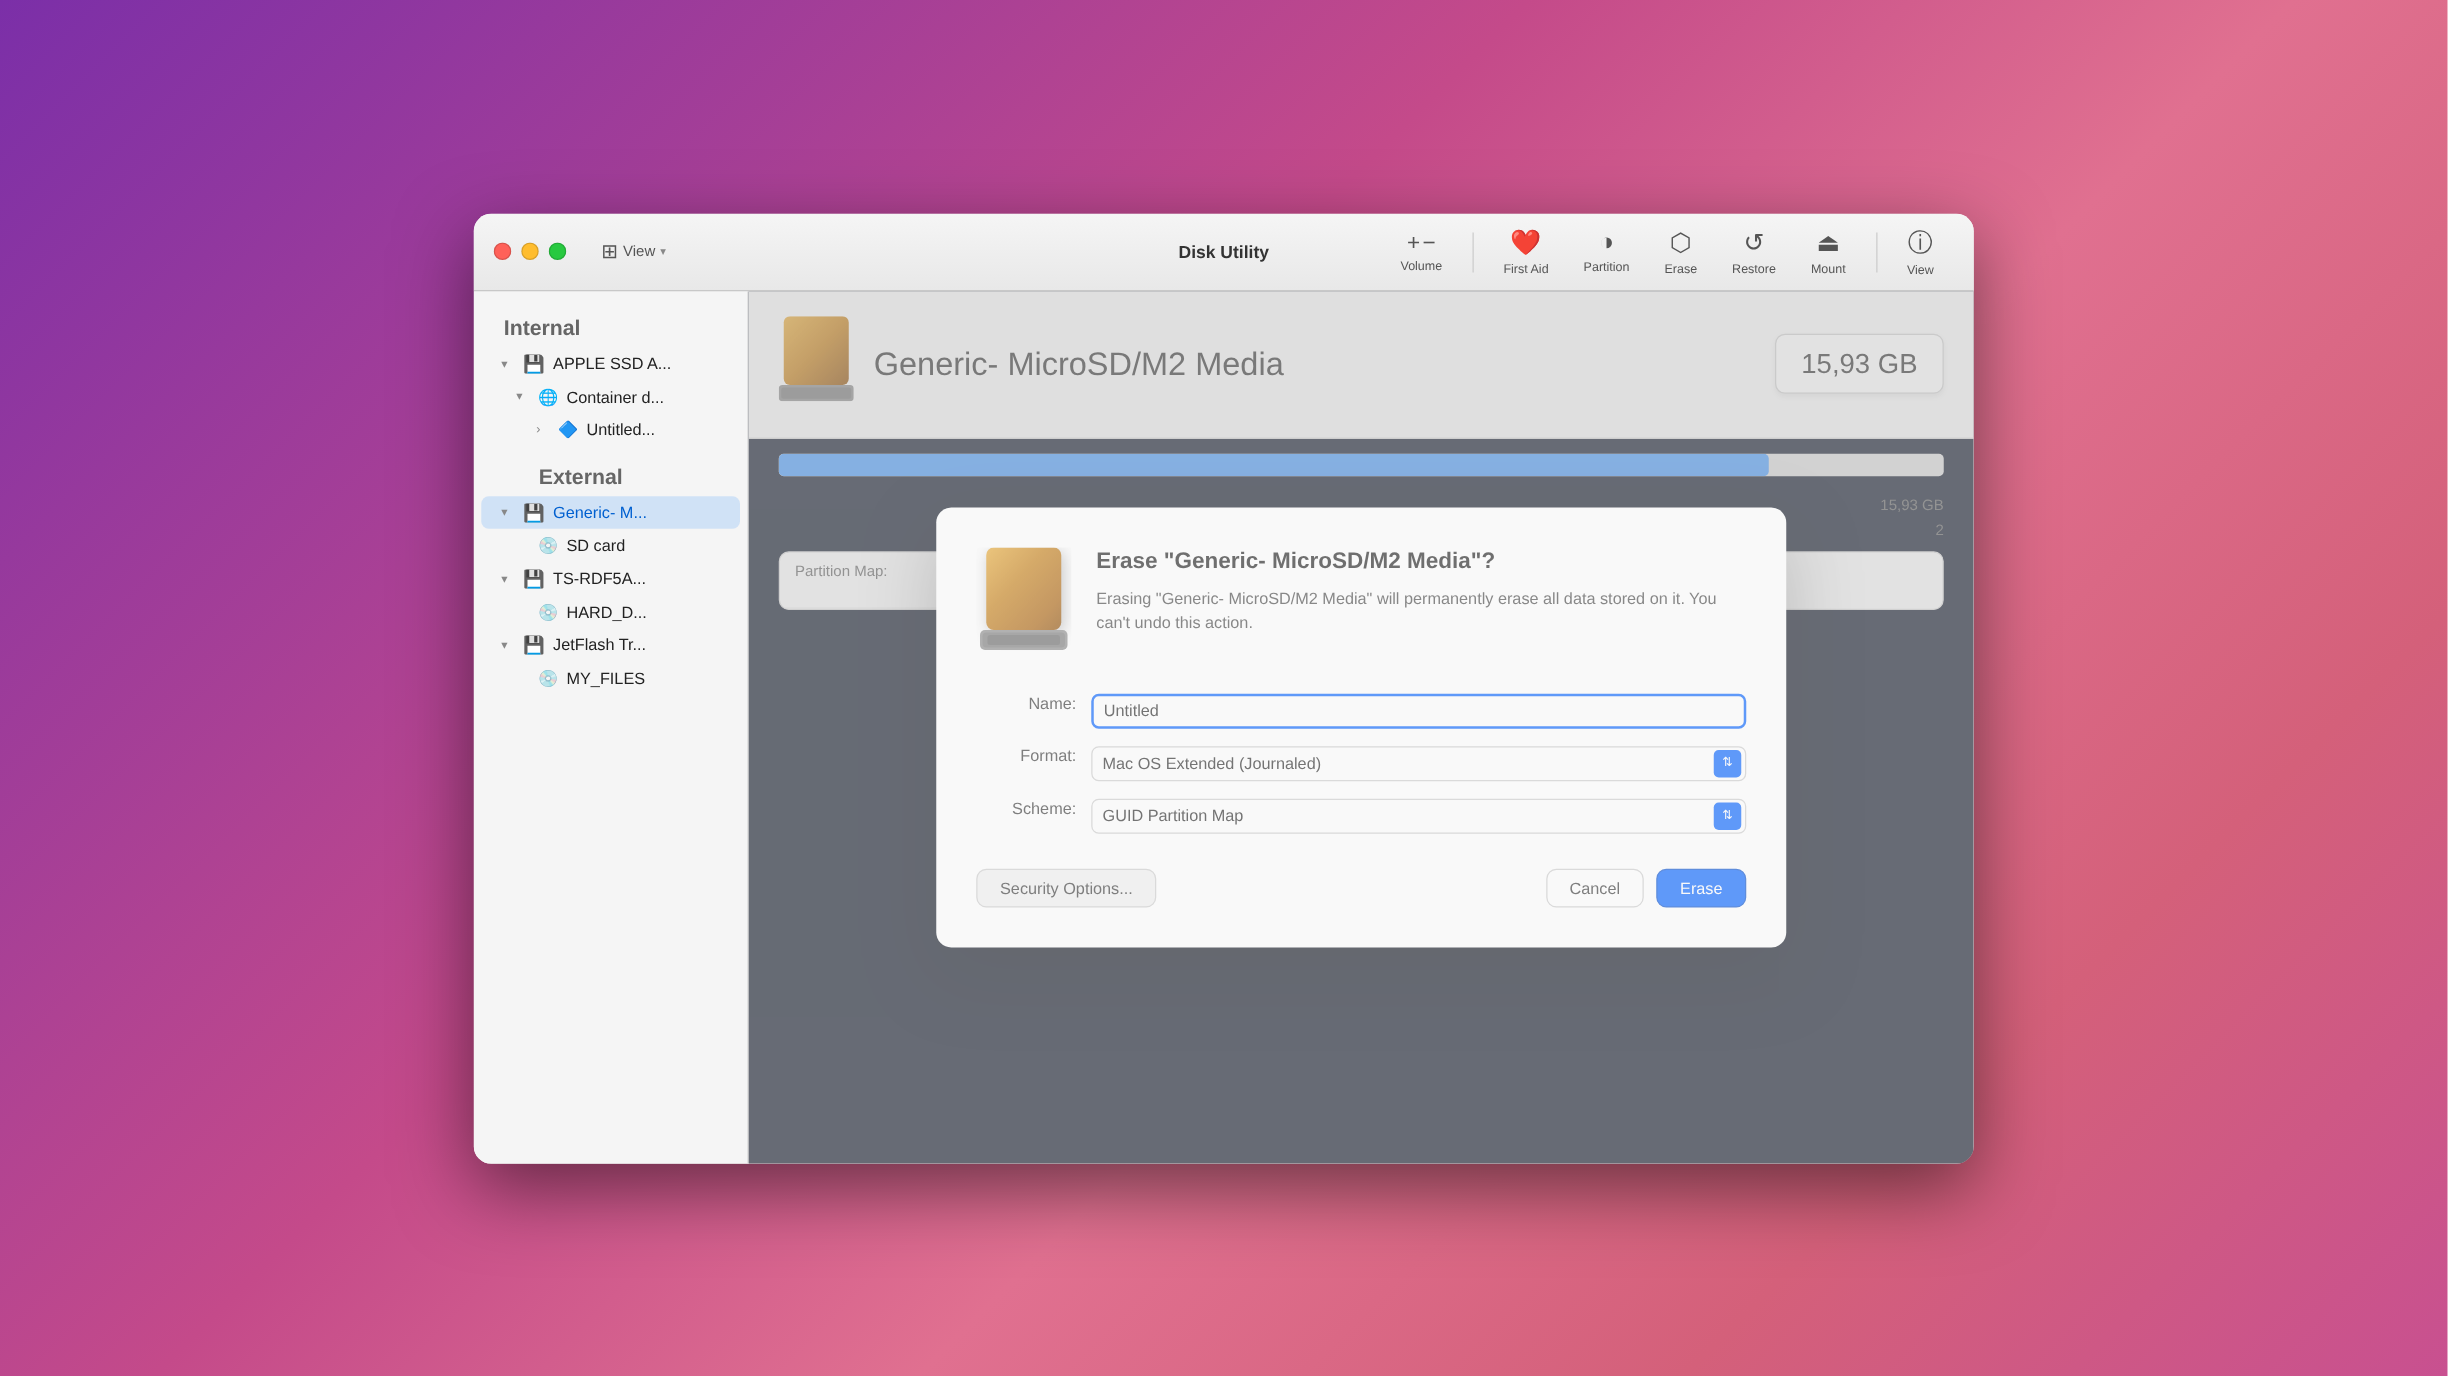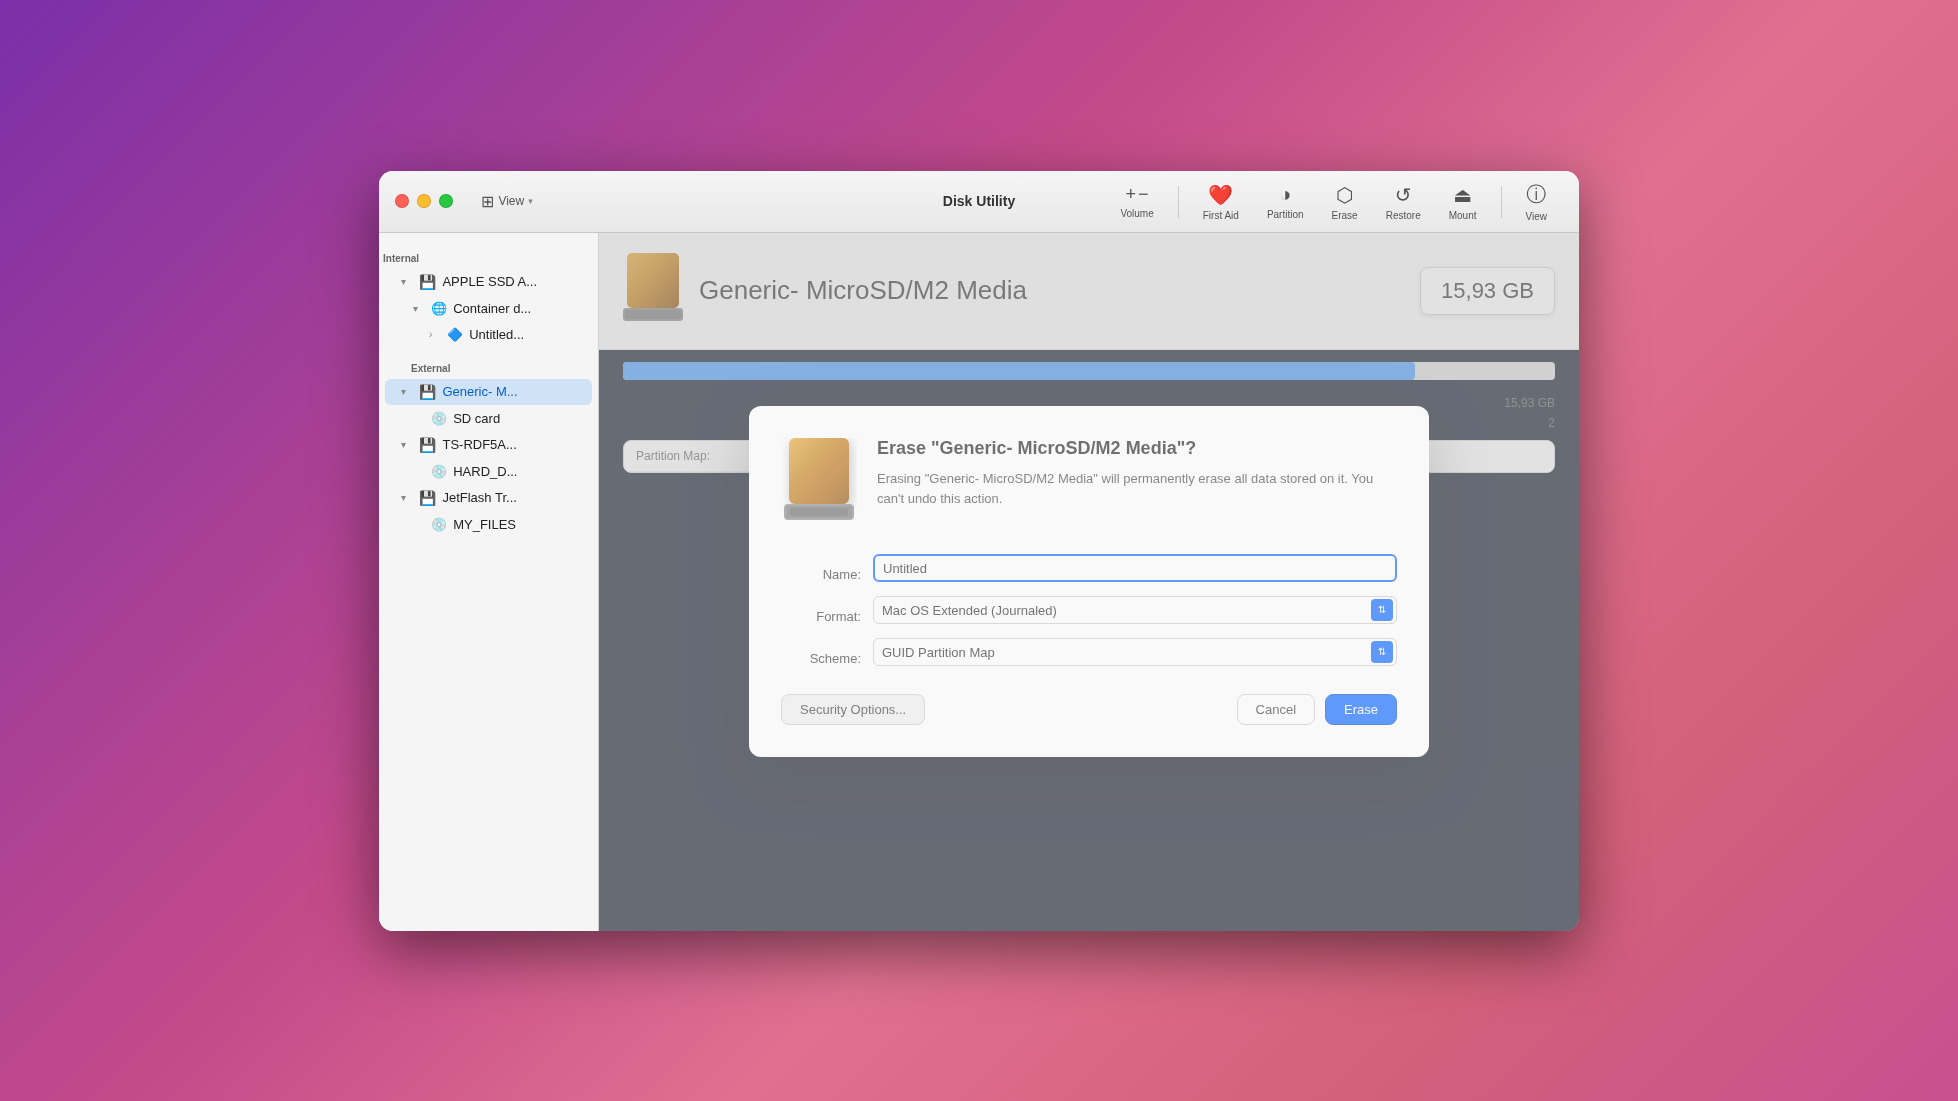--- a/index.html
+++ b/index.html
@@ -114,24 +114,24 @@
     .sidebar {
       width: 220px;
       background: #f5f5f5;
       border-right: 1px solid #d0d0d0;
       padding: 12px 0;
       overflow-y: auto;
       flex-shrink: 0;
     }
 
     .sidebar-section-label {
-      font-size: 10px;
+      font-size: 17px;
       font-weight: 600;
       color: #666;
-      padding: 8px 4px 4px;
+      padding: 8px 24px 4px;
       text-transform: none;
     }
 
     .sidebar-item {
       display: flex;
       align-items: center;
       padding: 5px 16px;
       cursor: pointer;
       font-size: 13px;
       color: #222;
@@ -276,21 +276,21 @@
 
     .dialog-form {
       display: flex;
       flex-direction: column;
       gap: 14px;
       margin-bottom: 28px;
     }
 
     .form-row {
       display: flex;
-      align-items: flex-end;
+      align-items: flex-start;
       gap: 12px;
     }
 
     .form-label {
       font-size: 13px;
       color: #333;
       text-align: right;
       width: 80px;
       flex-shrink: 0;
     }
@@ -540,21 +540,21 @@
       </div>
 
       <div style="display:flex; justify-content:flex-end; padding: 4px 24px; font-size:12px; color:#666;">
         <span>15,93 GB</span>
       </div>
       <div style="display:flex; justify-content:flex-end; padding: 2px 24px; font-size:12px; color:#666;">
         <span>2</span>
       </div>
 
       <div style="margin: 8px 24px 0; border: 1px solid #ddd; border-radius: 8px; overflow:hidden; background:white;">
-        <div style="display:grid; grid-template-columns:1fr 1fr 1fr;">
+        <div style="display:grid; grid-template-columns:1fr 1fr 1fr 1fr;">
           <div class="info-row">
             <span class="info-label">Partition Map:</span>
             <span class="info-value">GUID Partition Map</span>
           </div>
           <div class="info-row right-col">
             <span class="info-label">Type:</span>
             <span class="info-value">Disk</span>
           </div>
         </div>
       </div>

